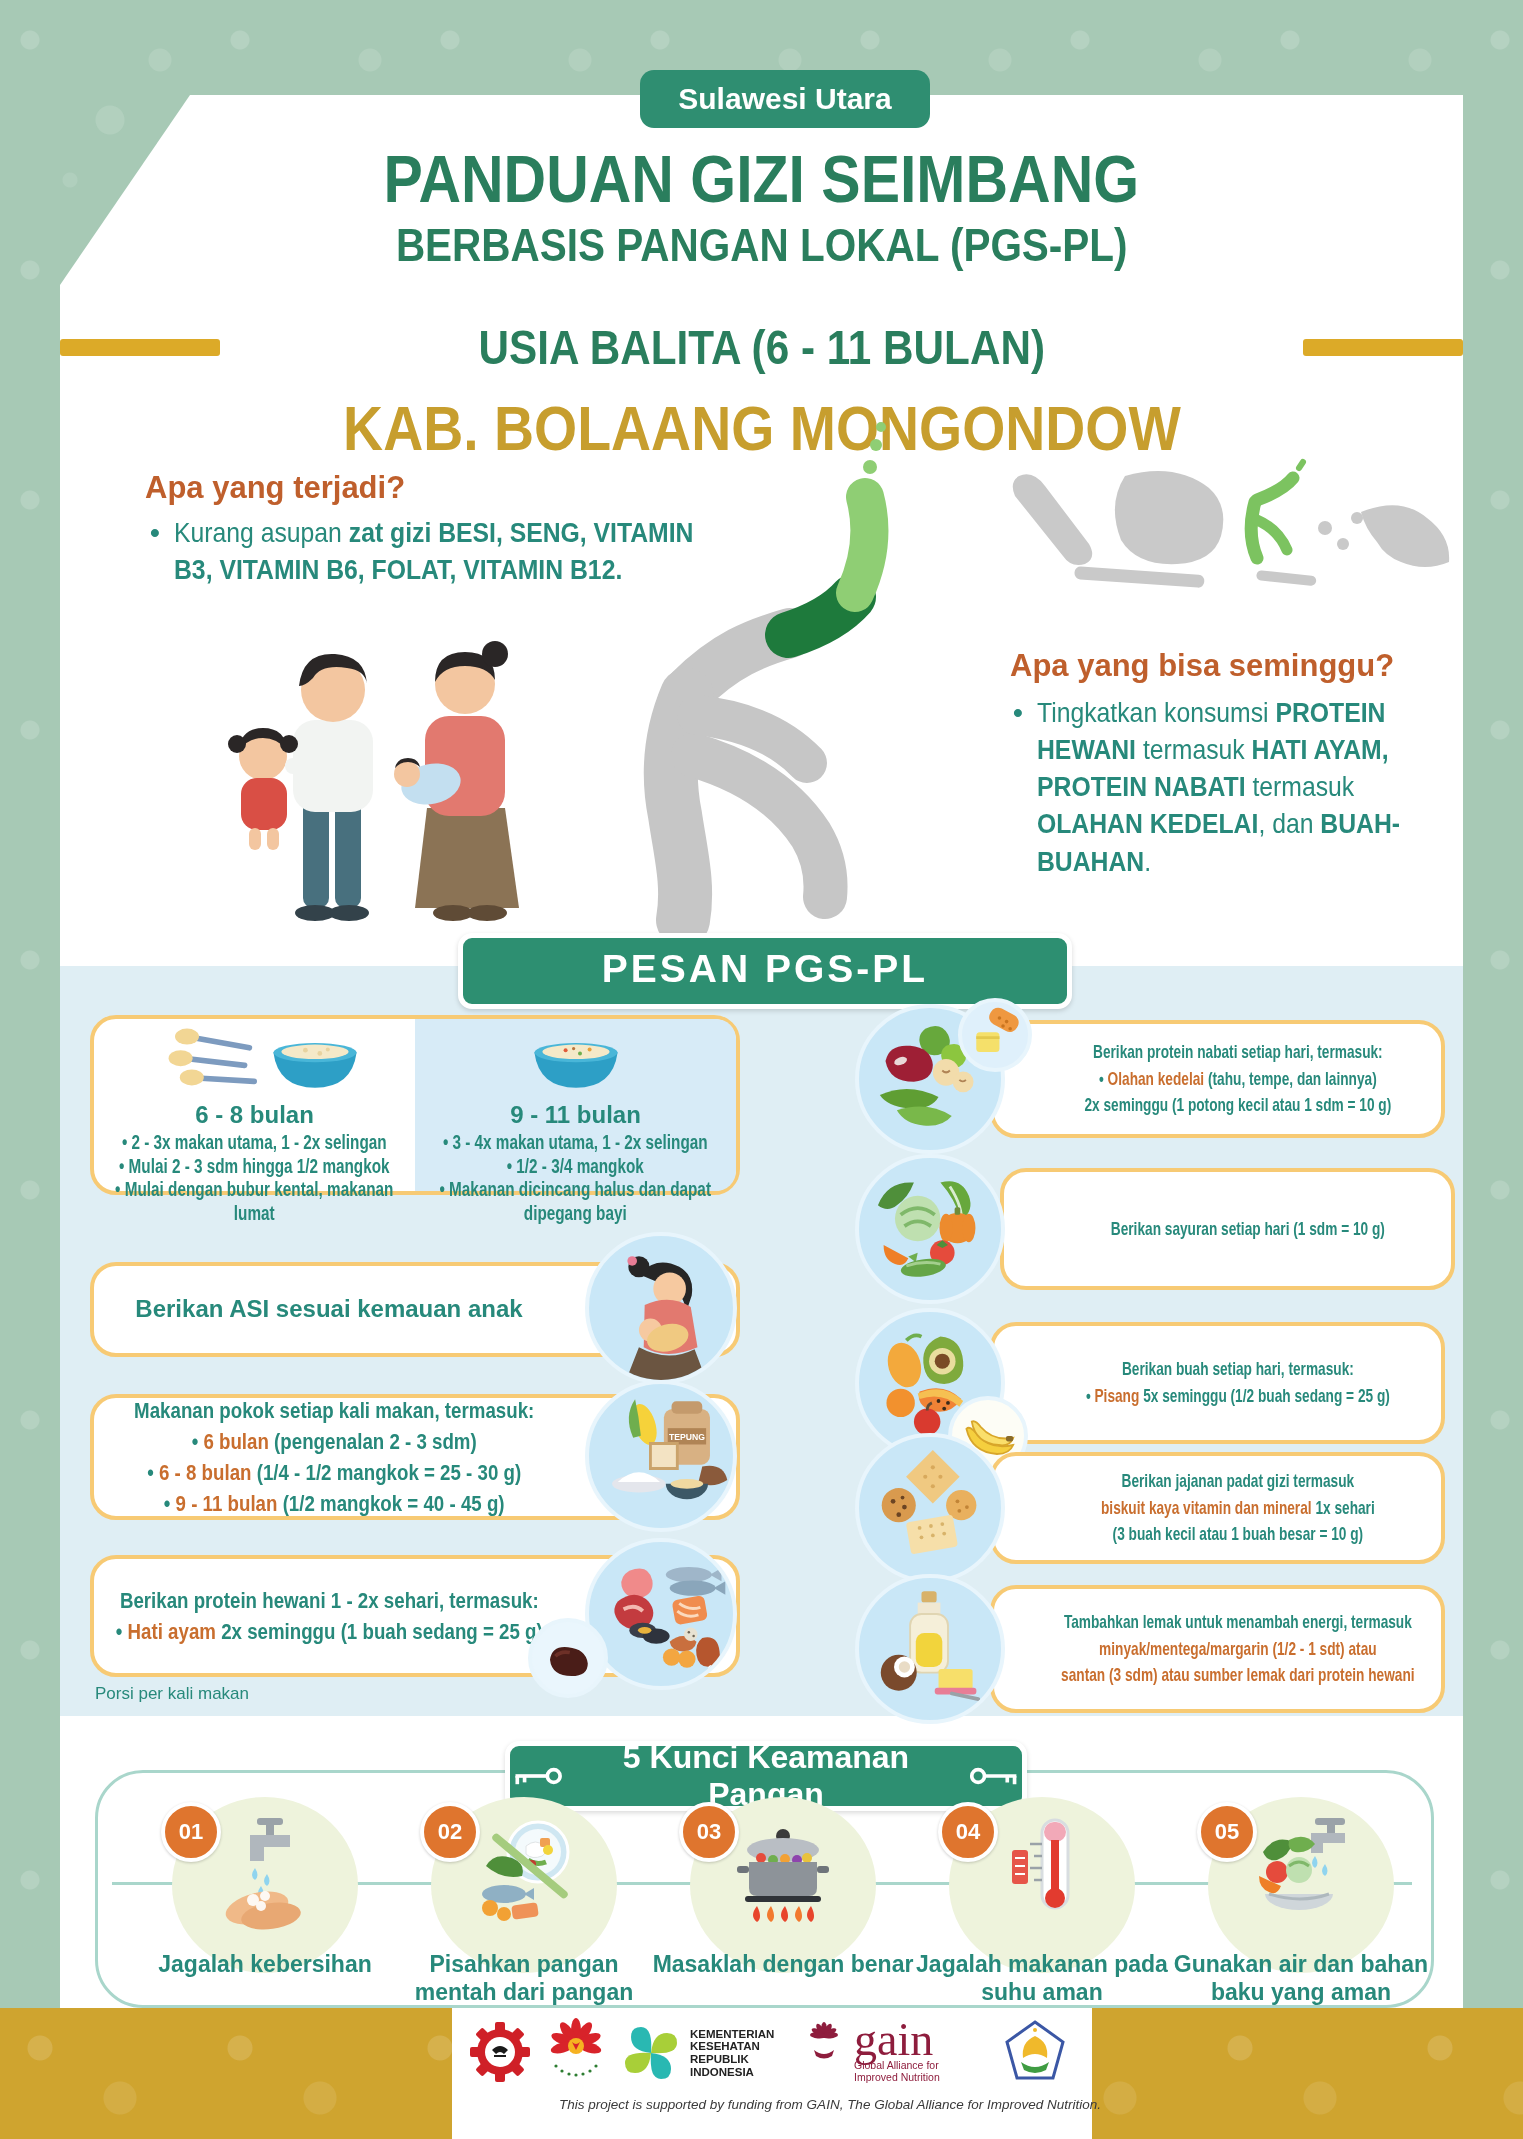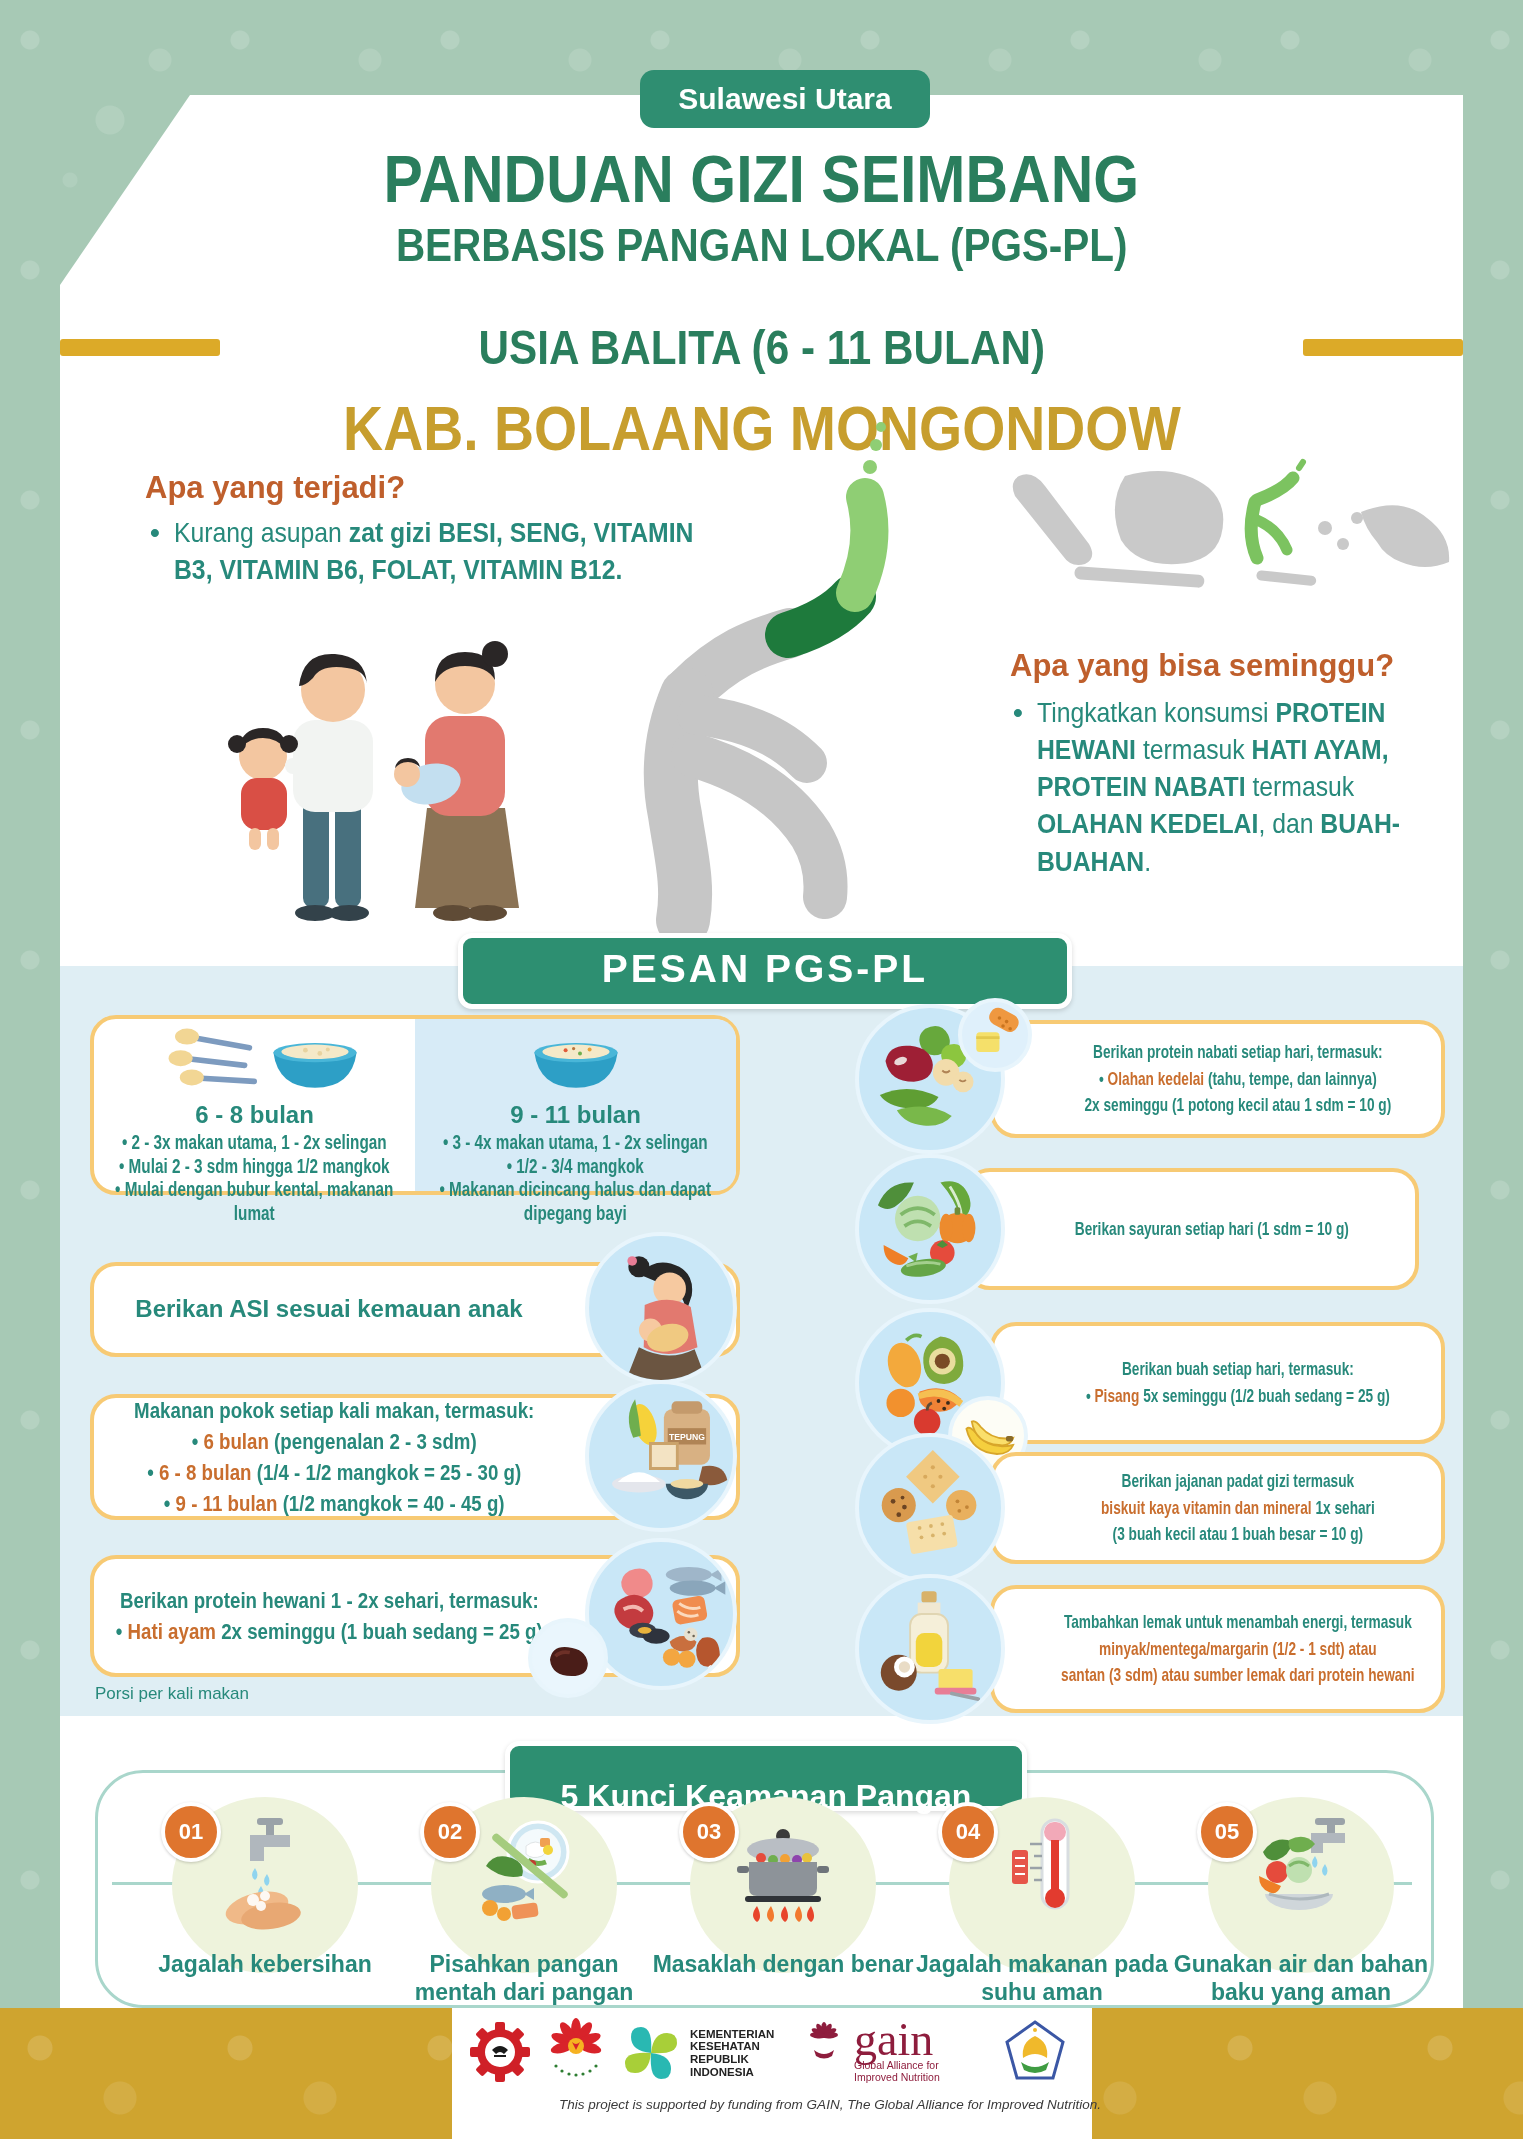--- a/index.html
+++ b/index.html
@@ -47,21 +47,21 @@
   .circle{border-radius:50%;background:#c9e7f7;border:4px solid #e8f5fc;box-sizing:border-box;overflow:hidden;}
   .half{position:absolute;top:0;height:100%;box-sizing:border-box;}
   .fb-li{list-style:none;margin:0;padding:0;}
   .fb-li::before{content:"• ";}
   ul.fb{margin:2px 0 0 0;padding:0;color:#27897b;font-weight:700;font-size:20px;line-height:1.18;text-align:center;}
   .fb-title{color:#27897b;font-weight:700;font-size:24px;text-align:center;margin-top:2px;}
   
   .kwrap{left:95px;top:1770px;width:1333px;height:232px;border:3px solid #a9d6cb;border-radius:48px;background:#fff;}
   .kline{left:112px;top:1882px;width:1300px;height:3px;background:#a9d6cb;}
   .kbanner{left:505px;top:1741px;width:512px;height:60px;font-size:32px;display:flex;
-    align-items:center;gap:32px;flex-direction:column;}
+    align-items:center;justify-content:center;gap:16px;}
   .kellipse{width:186px;height:176px;border-radius:50%;background:#eef3dc;position:absolute;top:1797px;}
   .knum{position:absolute;top:1802px;width:52px;height:52px;border-radius:50%;background:#df752e;
     border:4px solid #fff;color:#fff;font-weight:700;font-size:22px;text-align:center;line-height:52px;
     box-sizing:content-box;box-shadow:0 1px 3px rgba(0,0,0,.2);}
   .klabel{position:absolute;top:1950px;width:270px;text-align:center;color:#27897b;
     font-weight:700;font-size:23px;line-height:1.22;}
   .kicon{position:absolute;top:1810px;}
   
   .goldband{left:0;top:2008px;width:1523px;height:131px;background:#cfa42f;
     background-image:radial-gradient(circle at 40px 40px, rgba(255,255,255,.14) 12px, transparent 13px),
@@ -325,21 +325,21 @@
       <rect x="30" y="10" width="34" height="20" rx="9" fill="#ef9840" transform="rotate(28 47 20)"></rect>
       <circle cx="42" cy="18" r="2" fill="#c9741f"></circle>
         <circle cx="50" cy="22" r="2" fill="#c9741f"></circle>
         <circle cx="46" cy="27" r="2" fill="#c9741f"></circle>
         <circle cx="54" cy="30" r="2" fill="#c9741f"></circle>
       <rect x="16" y="34" width="26" height="22" rx="4" fill="#f5e06a"></rect>
       <path d="M16 40 l26 0" stroke="#e3c94e" stroke-width="3"></path>
     </svg>
   </div>
 
-  <div class="abs gbox" style="left:964px;top:1168px;width:455px;height:122px;display:flex;align-items:center;">
+  <div class="abs gbox" style="left:1000px;top:1168px;width:455px;height:122px;display:flex;align-items:center;">
     <div class="boxtxt" style="font-size:19px;width:100%;padding-left:40px;">
       <span class="cz"><span>Berikan sayuran setiap hari (1 sdm = 10 g)</span></span>
     </div>
   </div>
   <div class="abs circle" style="left:855px;top:1154px;width:150px;height:150px;">
     <svg width="142" height="142" viewBox="0 0 150 150">
       <path d="M20 50 q10 -26 38 -24 q-6 16 -18 24 q-10 8 -20 0z" fill="#4f8f3a"></path>
       <path d="M86 26 q22 -6 30 14 q6 16 -8 26 q-6 -22 -22 -40z" fill="#67a83c"></path>
       <path d="M96 30 q14 22 12 38" stroke="#d8ecd0" stroke-width="3" fill="none"></path>
       <circle cx="62" cy="64" r="24" fill="#bfe0b0"></circle>

